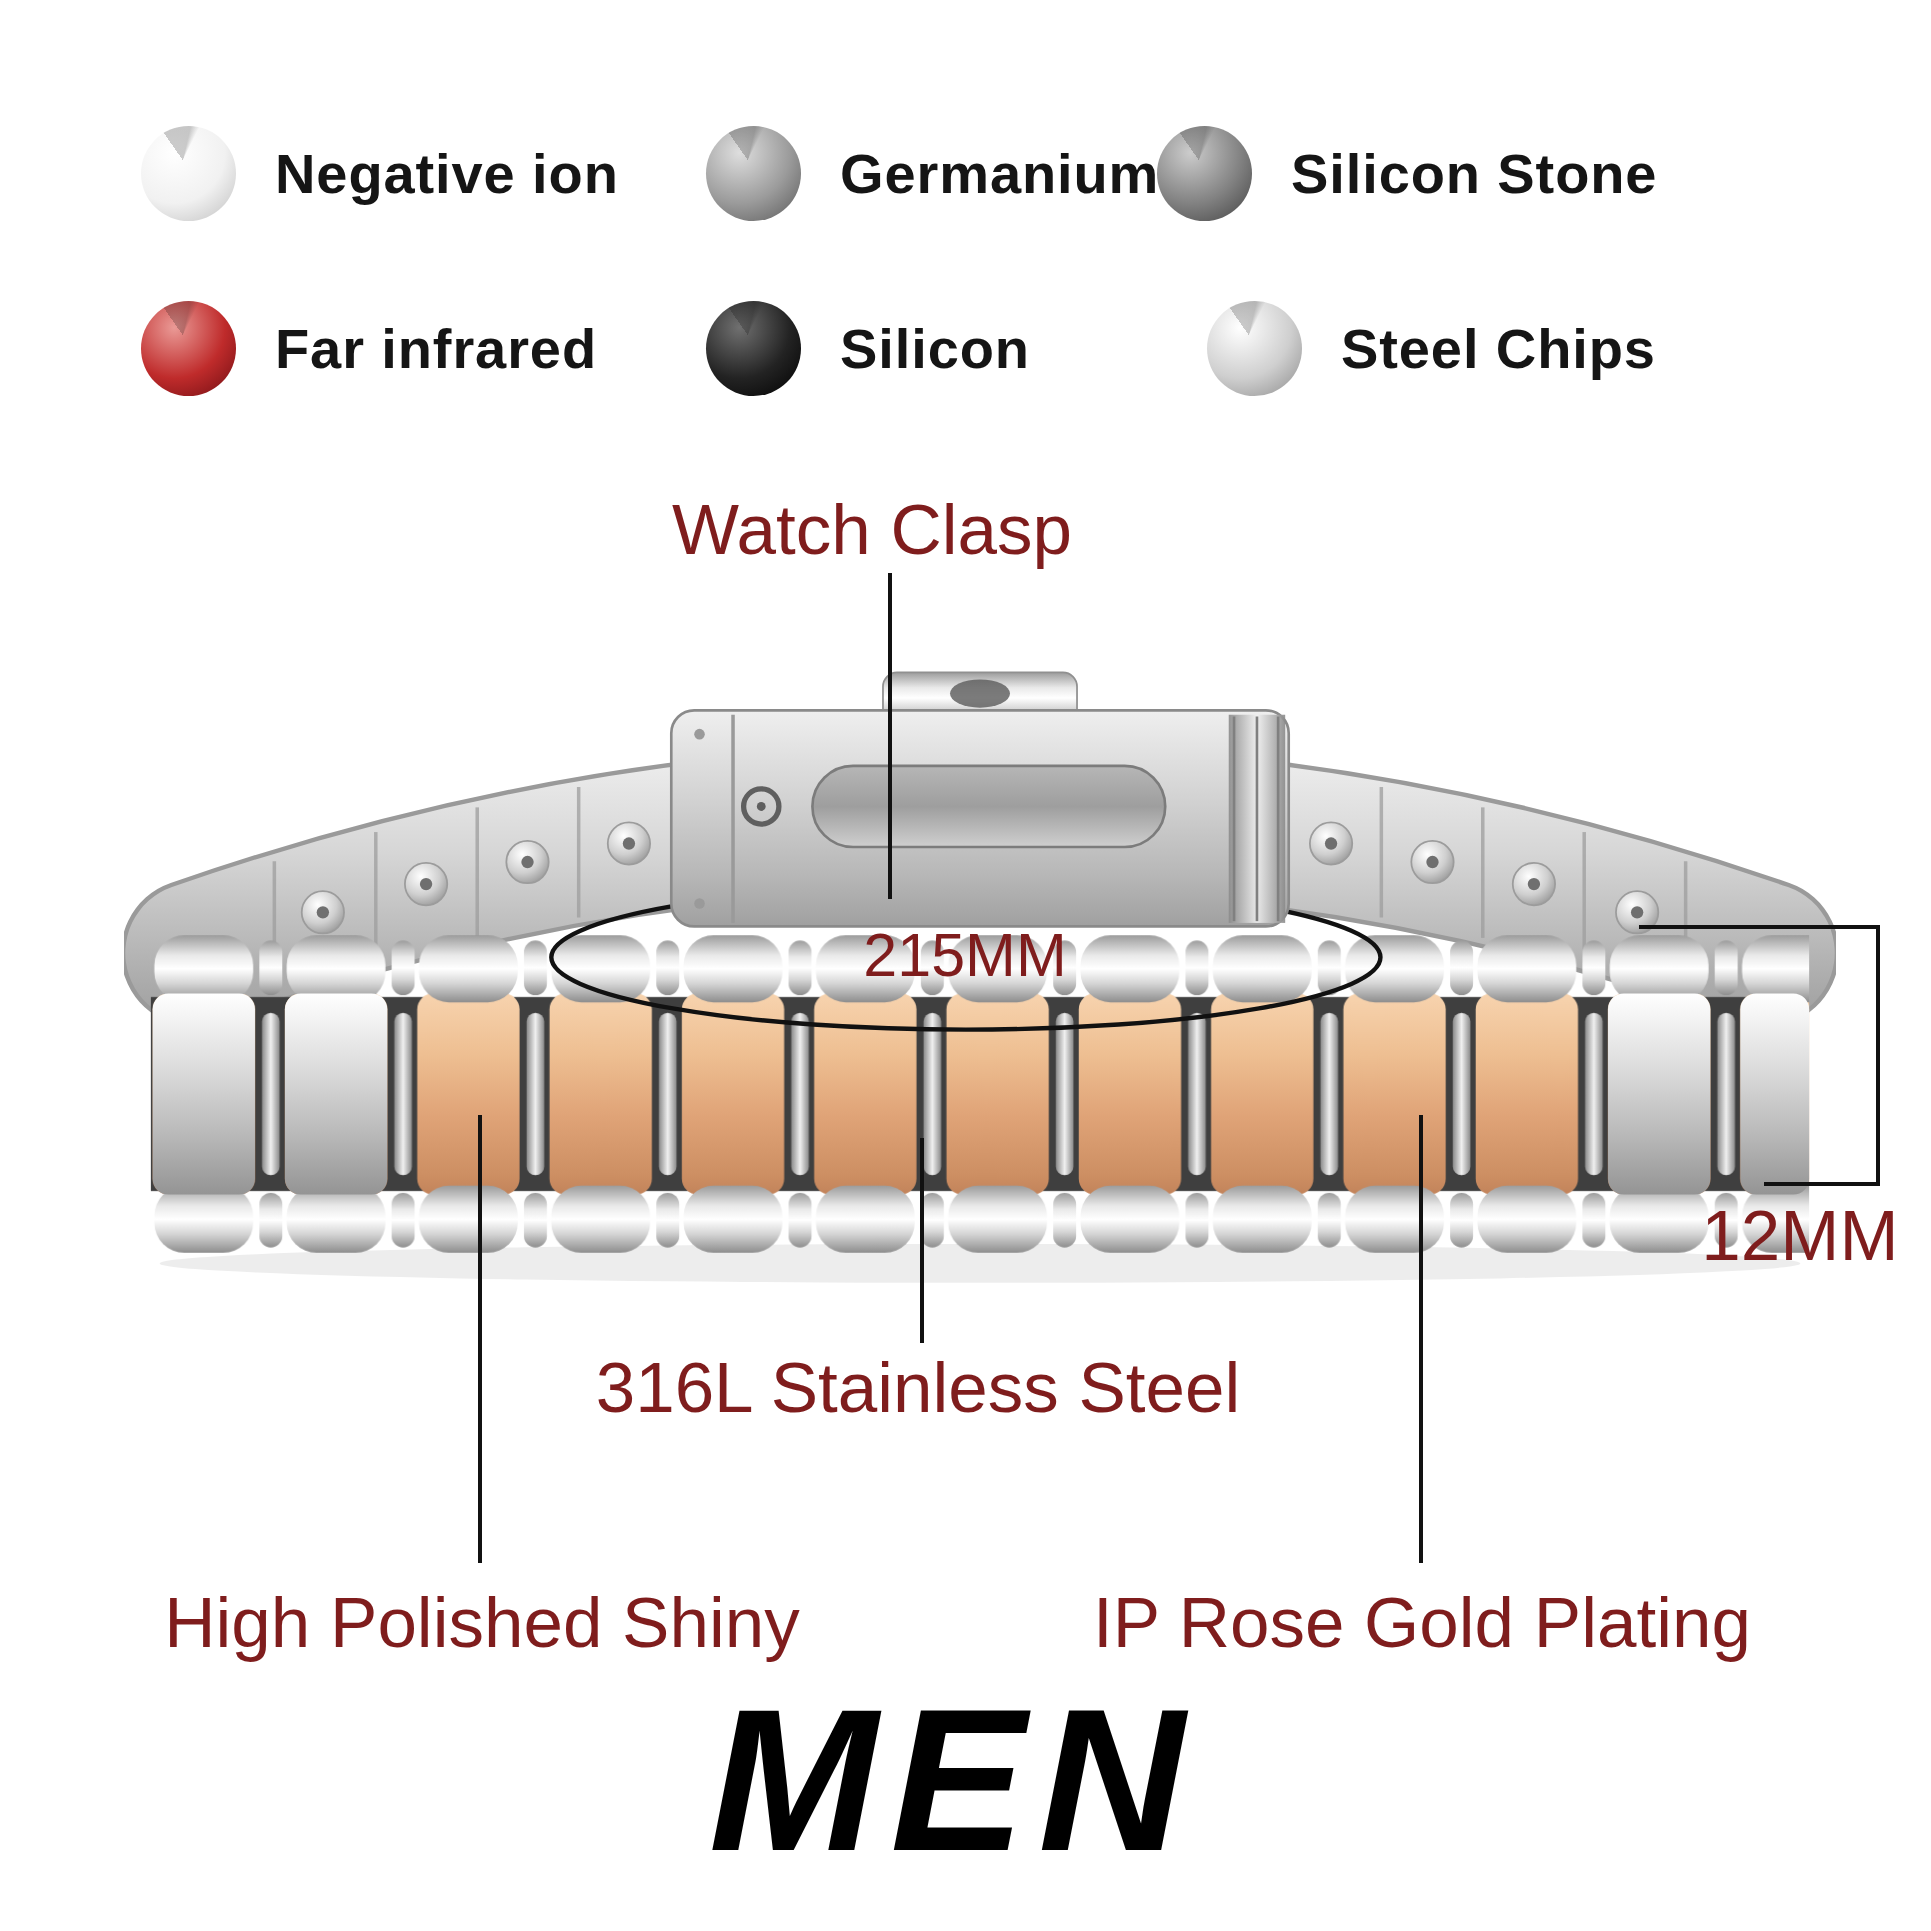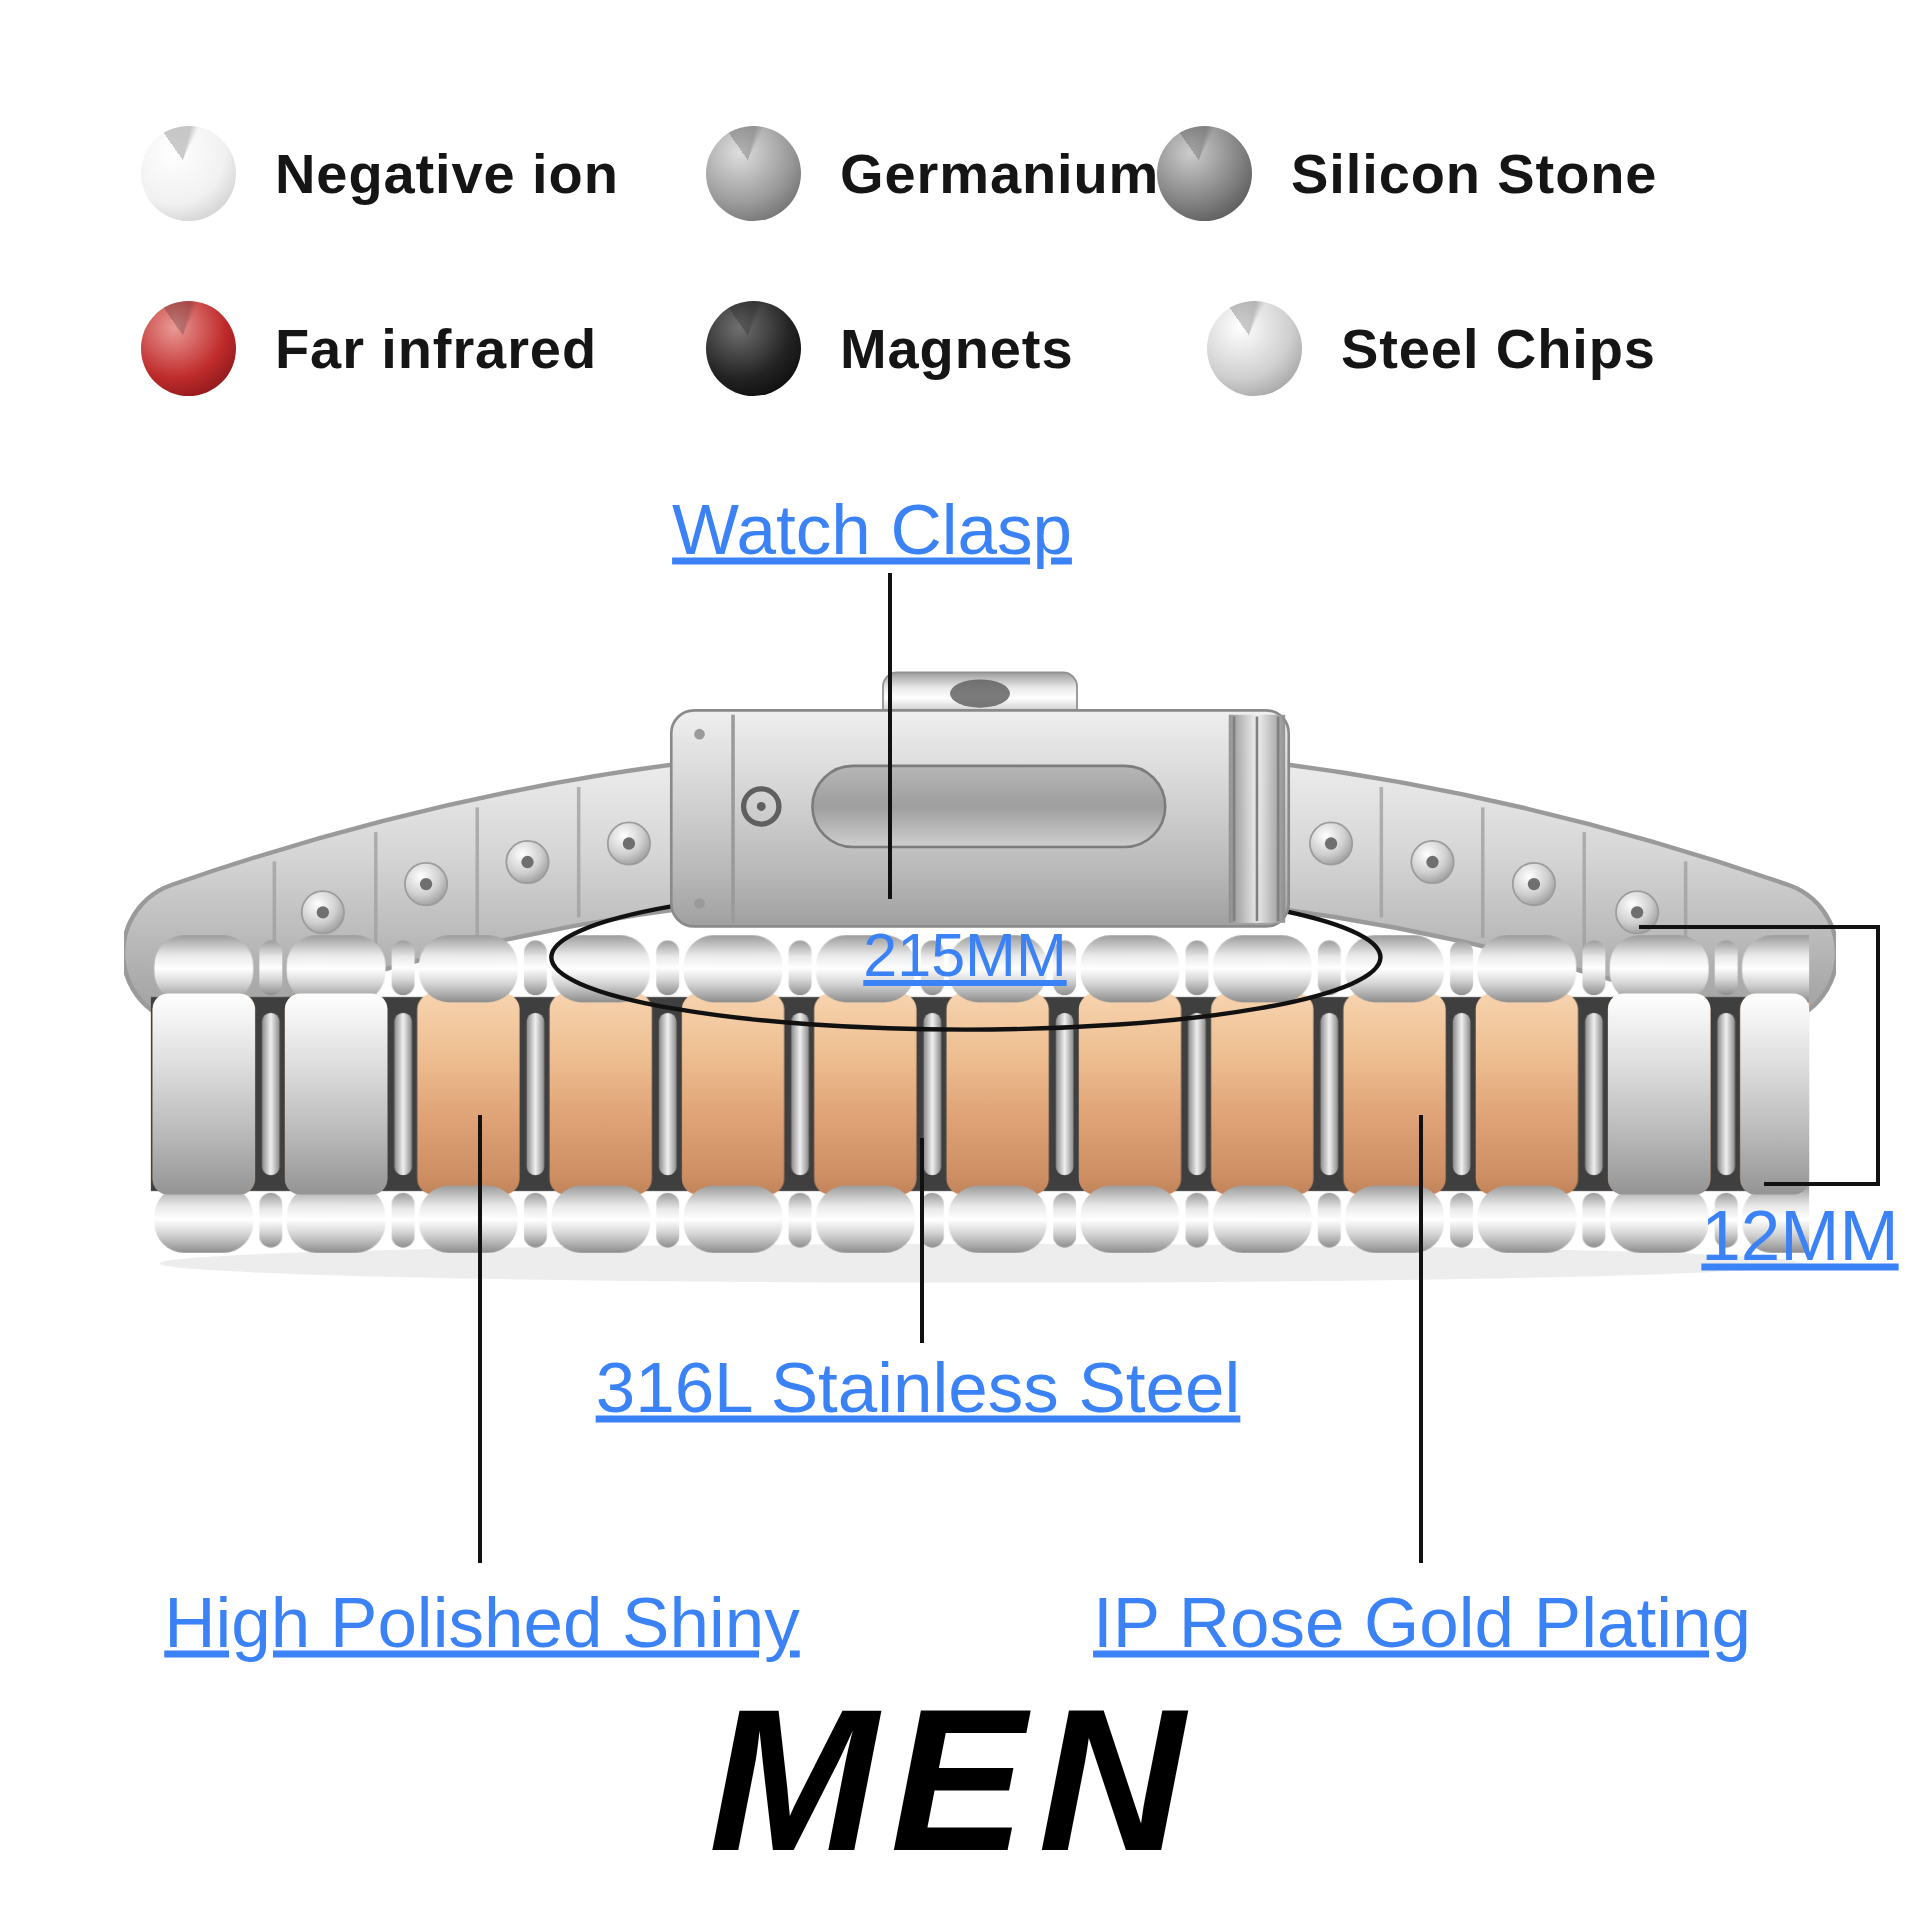--- a/index.html
+++ b/index.html
@@ -25,21 +25,21 @@
   .sphere::before{
     content:"";position:absolute;inset:0;border-radius:50%;
     background:conic-gradient(from -35deg at 44% 36%, rgba(0,0,0,.20) 0 48deg, rgba(255,255,255,0) 62deg 360deg);
   }
   .legend-label{
     font-size:56px;font-weight:700;letter-spacing:0.9px;white-space:nowrap;
   }
   
   .callout{
     position:absolute;transform:translate(-50%,-50%);
-    font-size:71px;font-weight:400;white-space:nowrap;color:#3b82f6;text-decoration:underline;
+    font-size:71px;font-weight:400;white-space:nowrap;color:#7f1d1d;
   }
   .men-label{
     position:absolute;transform:translate(-50%,-50%);
     font-size:203px;font-weight:700;letter-spacing:12.4px;color:#000;font-style:italic;
   }
   
   .vline{position:absolute;width:3.5px;background:#111;}
   .hline{position:absolute;height:3.5px;background:#111;}
   
   .bracelet-wrap{position:absolute;left:124px;top:653px;width:1712px;height:688px;}
@@ -61,21 +61,21 @@
     <span class="sphere" style="--c1: #cccccc; --c2: #828282; --c3: #414141;"></span>
     <span class="legend-label">Silicon Stone</span>
   </div>
 
   <div class="legend-item" style="left:141px;top:301px">
     <span class="sphere" style="--c1: #ea9a96; --c2: #bf2b2b; --c3: #6e0d12;"></span>
     <span class="legend-label">Far infrared</span>
   </div>
   <div class="legend-item" style="left:706px;top:301px">
     <span class="sphere" style="--c1: #707070; --c2: #232323; --c3: #000000;"></span>
-    <span class="legend-label">Magnets</span>
+    <span class="legend-label">Silicon</span>
   </div>
   <div class="legend-item" style="left:1207px;top:301px">
     <span class="sphere" style="--c1: #ffffff; --c2: #cfcfcf; --c3: #8a8a8a;"></span>
     <span class="legend-label">Steel Chips</span>
   </div>
 
   <div class="bracelet-wrap">
     <svg width="1712" height="688" viewBox="0 0 1940 780" xmlns="http://www.w3.org/2000/svg">
       <defs>
         <linearGradient id="bandGrad" gradientUnits="userSpaceOnUse" x1="0" y1="60" x2="0" y2="430">

